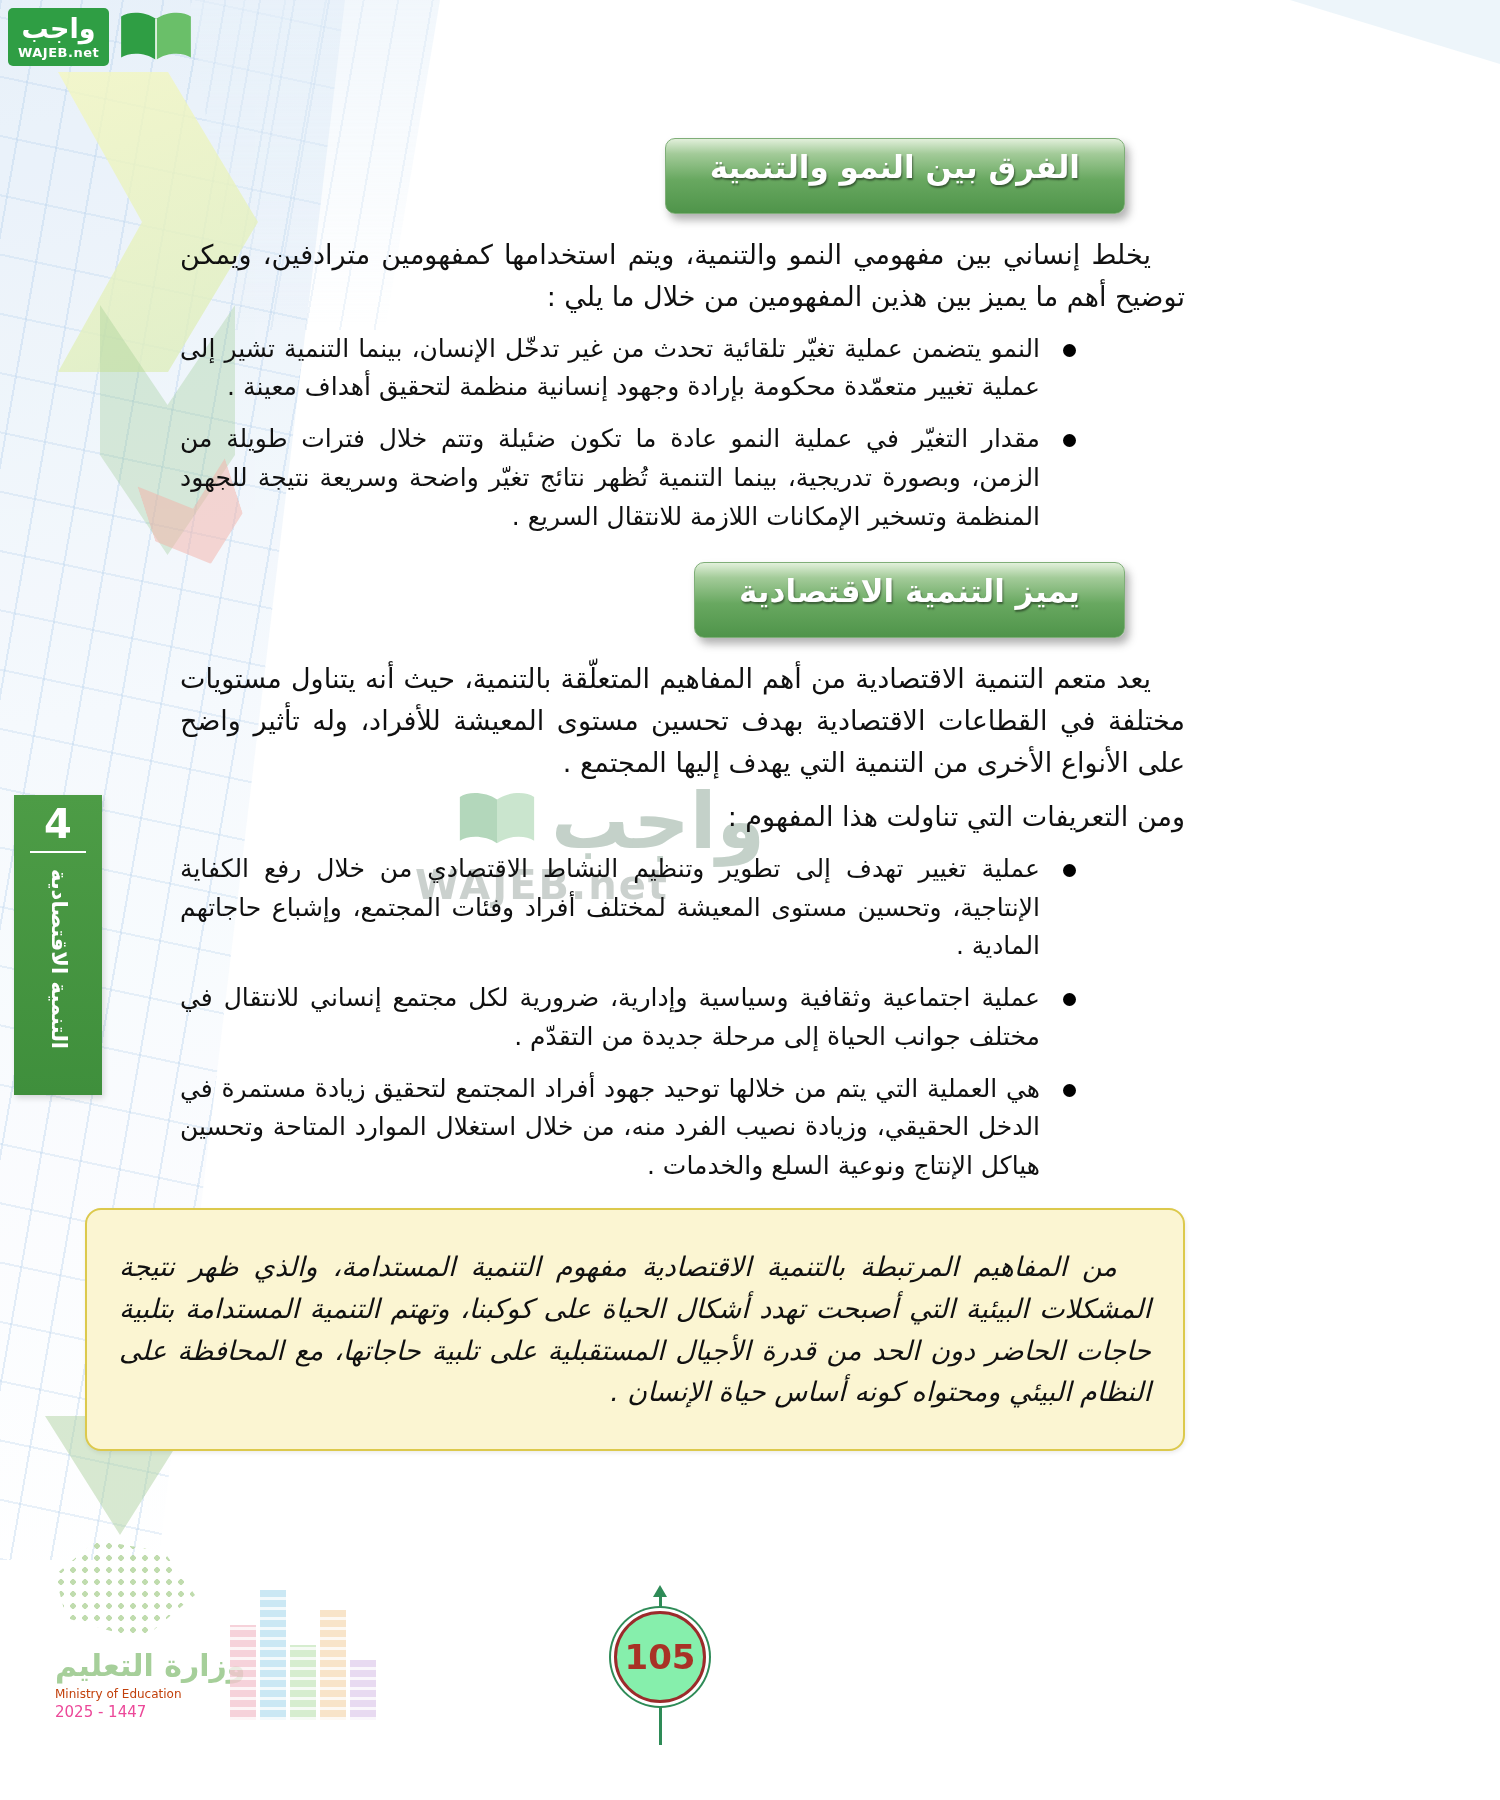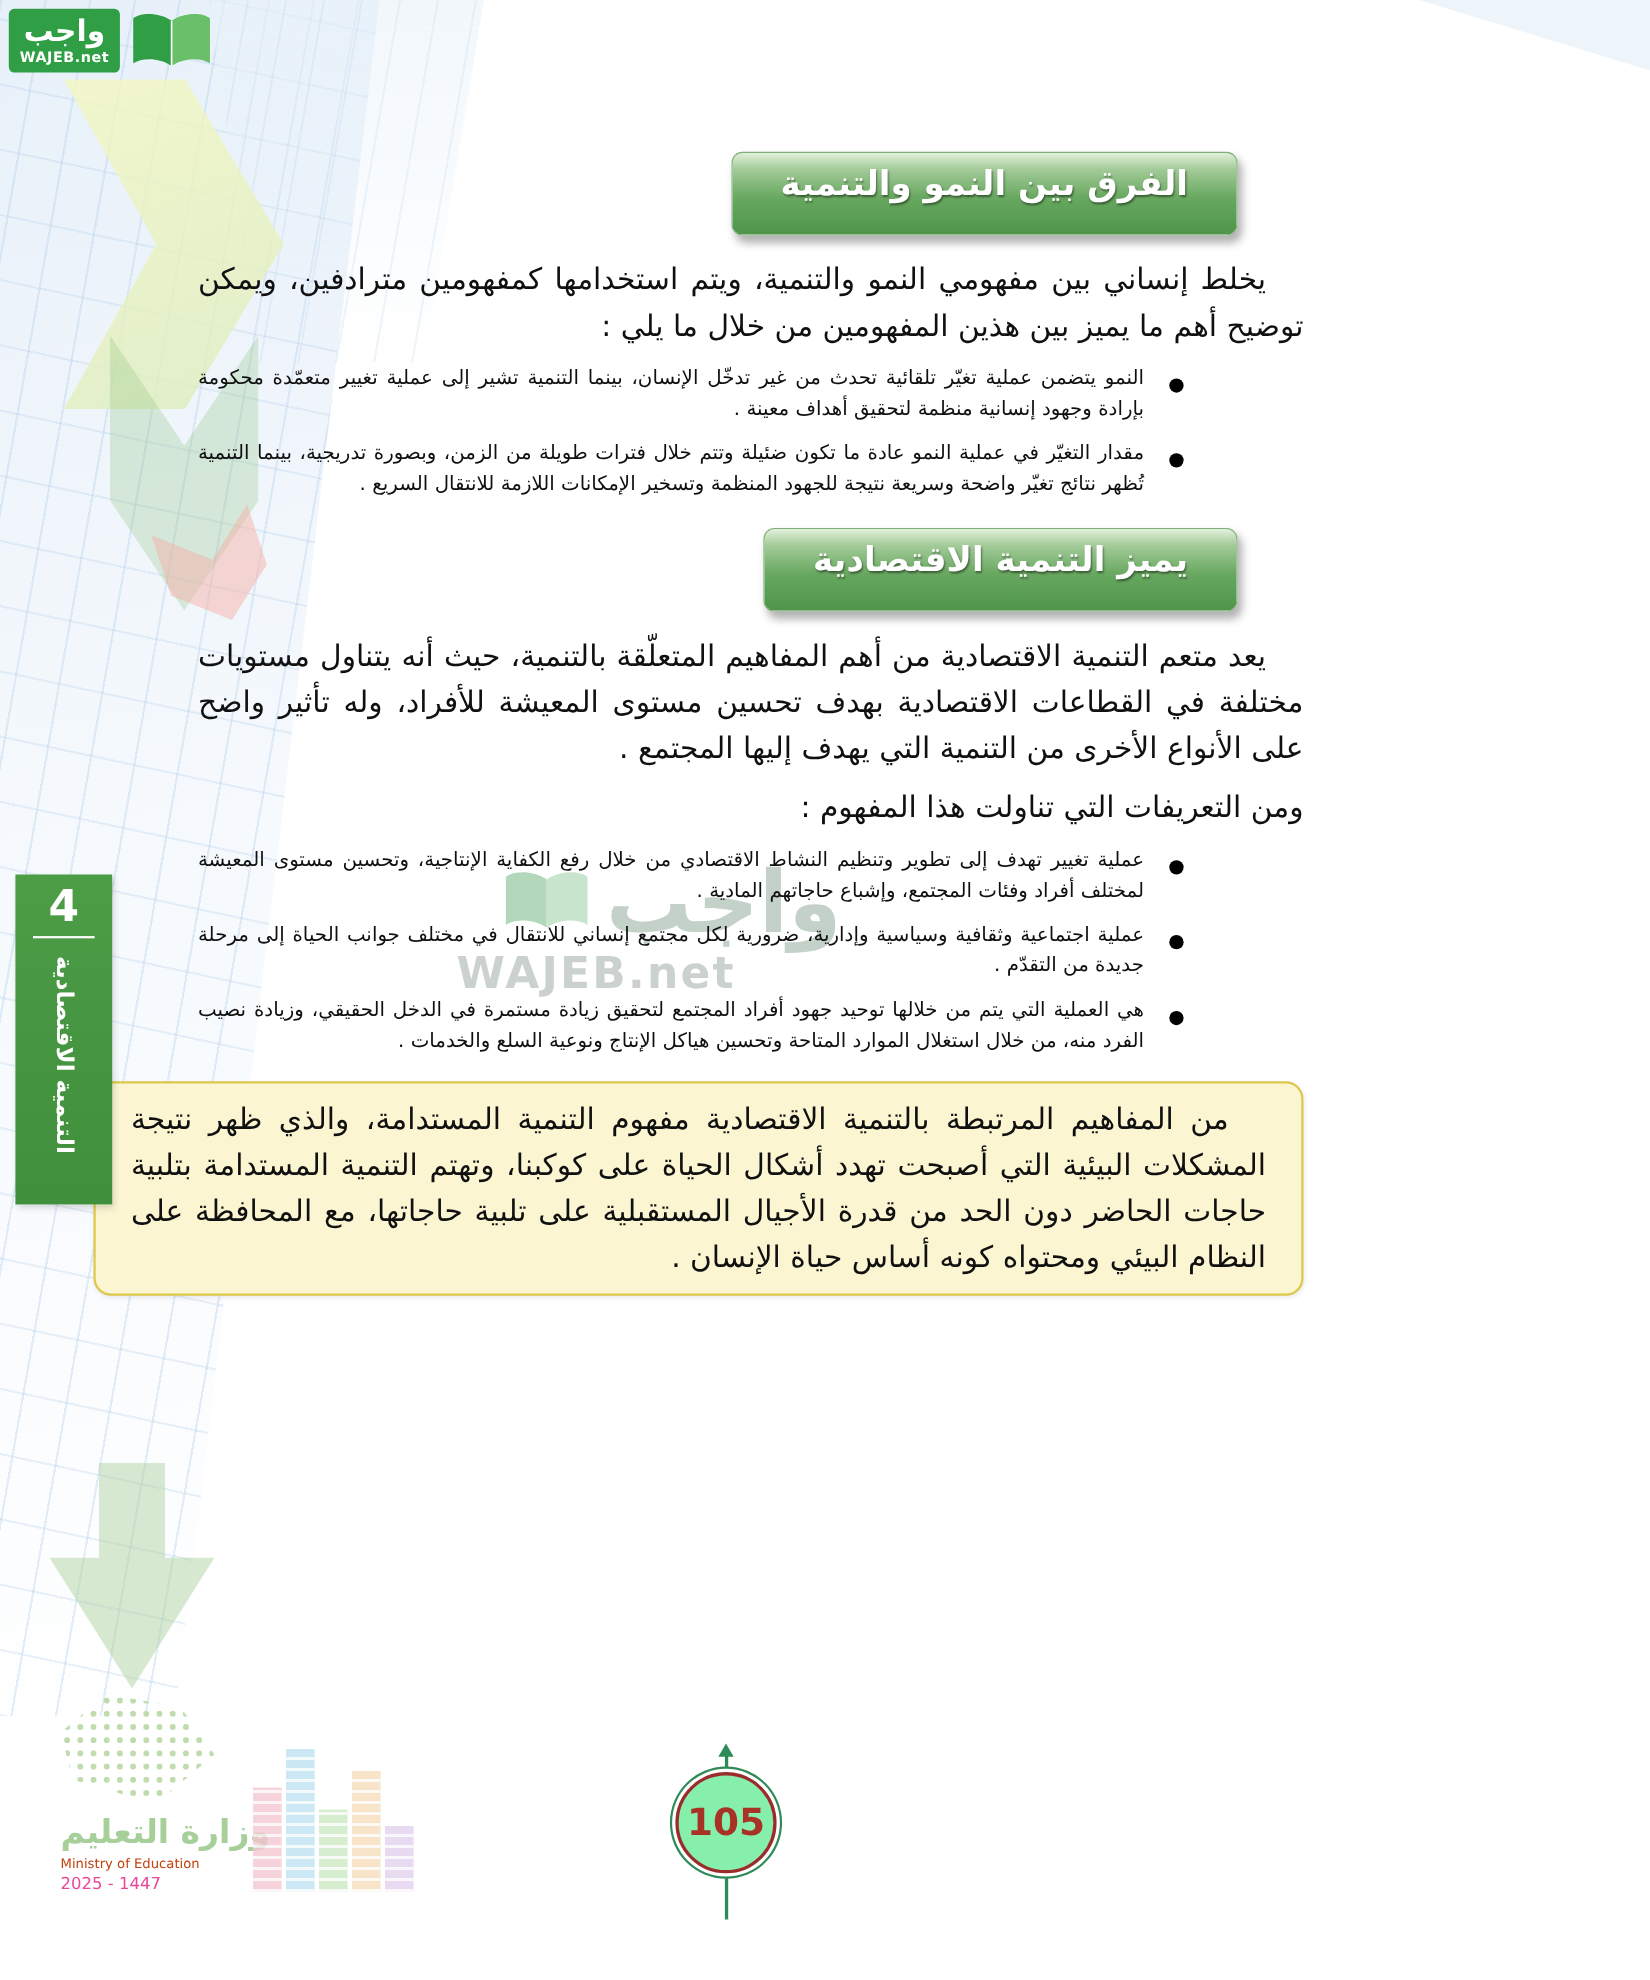--- a/index.html
+++ b/index.html
@@ -116,33 +116,34 @@
   }
   .banner.second{margin-top:26px;}
   .content p{
     font-size:27px;line-height:1.55;text-align:justify;
     margin:0 0 12px;
   }
   p.indent{text-indent:34px;}
   .content ul{list-style:none;margin:4px 0 8px;padding:0 105px 0 0;}
   .content li{
     position:relative;padding-right:40px;margin-bottom:13px;
-    font-size:18px;line-height:1.55;text-align:justify;
+    font-size:25px;line-height:1.55;text-align:justify;
   }
   .dot{
     position:absolute;right:4px;top:14px;width:13px;height:13px;
     background:#000;border-radius:50%;
   }
   .note{
     margin:22px 0 0 -95px;
     background:#fbf5d2;
     border:2px solid #dcc94c;
     border-radius:16px;
-    padding:12px 32px;
+    padding:36px 32px;
     box-shadow:1px 2px 4px rgba(0,0,0,.08);
+    font-style:italic;
   }
   .note p{margin:0;text-indent:34px;}
 
   
   .ministry{position:absolute;left:55px;top:1540px;width:280px;z-index:3;}
   .moe-dots{
     width:140px;height:100px;margin-right:10px;
     background-image:radial-gradient(#b9d8a5 2.6px, rgba(0,0,0,0) 3px);
     background-size:12px 12px;
     clip-path:polygon(30% 0,78% 12%,100% 55%,62% 100%,8% 78%,0 35%);

